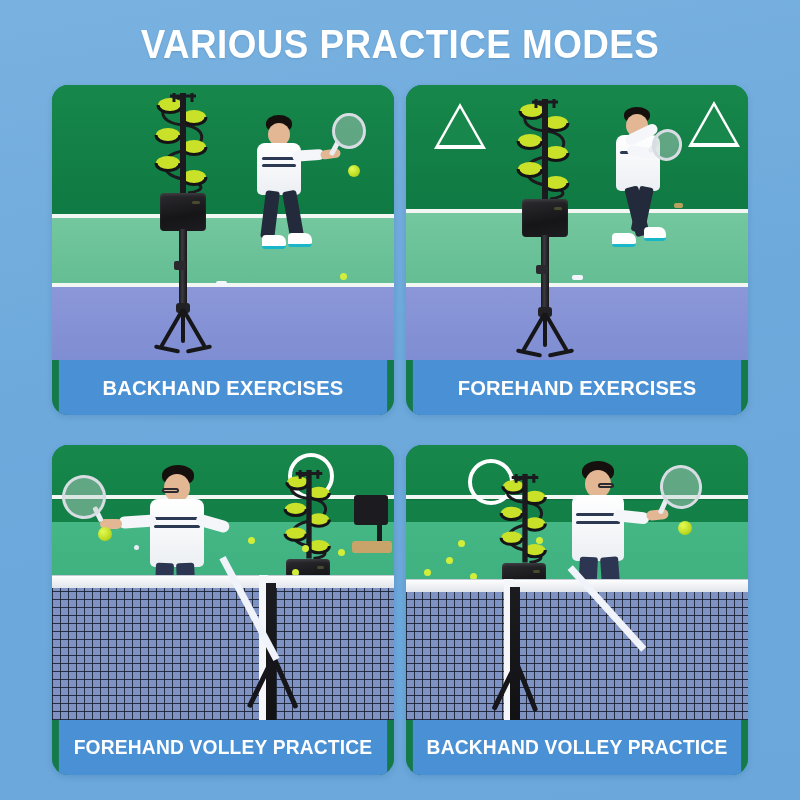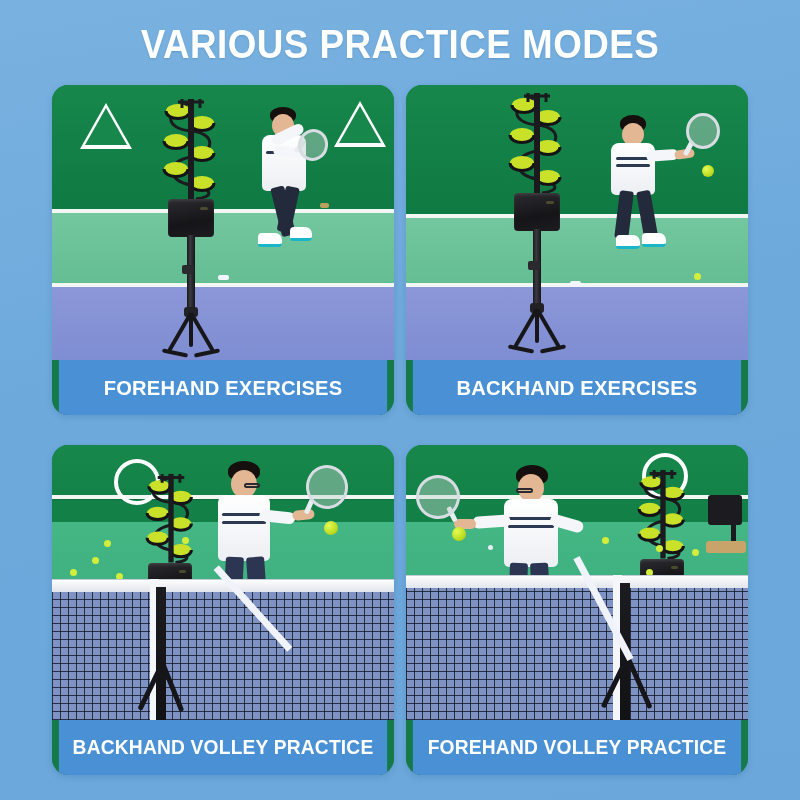--- a/index.html
+++ b/index.html
@@ -271,87 +271,20 @@
   }
 </style>
 </head>
 <body>
 
 <div id="page">
 
   <div id="title">VARIOUS PRACTICE MODES</div>
 
   <div id="grid">
-
-    <div class="card">
-      <div class="photo">
-        <div class="scene">
-          <div class="wall-green" style="height:45%"></div>
-          <div class="wall-line" style="top:45%"></div>
-          <div class="apron" style="top:calc(45% + 4px); height:27%"></div>
-          <div class="wall-line" style="top:72%"></div>
-          <div class="court-blue" style="top:calc(72% + 4px)"></div>
-
-          <div class="tri" style="left:28px; top:18px"></div>
-          <div class="tri" style="left:282px; top:16px"></div>
-
-          <div class="machine" style="left:104px; top:14px; width:70px; height:258px">
-            <svg class="spiral" width="70" height="104" viewBox="0 0 70 104">
-              <g stroke="#1b1b1f" stroke-width="3" fill="none">
-                <path d="M35 4 C 8 10, 8 30, 35 32 C 60 34, 60 54, 35 58 C 10 62, 10 82, 35 86 C 58 90, 58 98, 40 100"></path>
-              </g>
-              <ellipse cx="22" cy="12" rx="12" ry="7" fill="#c9e229"></ellipse>
-              <ellipse cx="46" cy="24" rx="12" ry="7" fill="#c9e229"></ellipse>
-              <ellipse cx="20" cy="42" rx="12" ry="7" fill="#c9e229"></ellipse>
-              <ellipse cx="46" cy="54" rx="12" ry="7" fill="#c9e229"></ellipse>
-              <ellipse cx="20" cy="70" rx="12" ry="7" fill="#c9e229"></ellipse>
-              <ellipse cx="46" cy="84" rx="12" ry="7" fill="#c9e229"></ellipse>
-              <g stroke="#141417" stroke-width="3" fill="none">
-                <path d="M10 12 C 10 22, 34 22, 34 12"></path>
-                <path d="M34 24 C 34 34, 58 34, 58 24"></path>
-                <path d="M8 42 C 8 52, 32 52, 32 42"></path>
-                <path d="M34 54 C 34 64, 58 64, 58 54"></path>
-                <path d="M8 70 C 8 80, 32 80, 32 70"></path>
-                <path d="M34 84 C 34 94, 58 94, 58 84"></path>
-              </g>
-              <rect x="32" y="0" width="6" height="100" fill="#1b1b1f"></rect>
-              <path d="M22 3 L48 3 M26 0 L26 9 M44 0 L44 9" stroke="#1b1b1f" stroke-width="3"></path>
-            </svg>
-            <div class="mach-body" style="left:12px; top:100px; width:46px; height:38px"></div>
-            <div class="pole" style="left:31px; top:136px; width:8px; height:76px"></div>
-            <div class="pole-knob" style="left:26px; top:166px"></div>
-            <div class="hub" style="left:28px; top:208px; width:14px; height:10px"></div>
-            <div class="leg" style="left:33px; top:214px; width:4px; height:44px; transform:rotate(30deg)"></div>
-            <div class="leg" style="left:33px; top:214px; width:4px; height:44px; transform:rotate(-30deg)"></div>
-            <div class="leg" style="left:33px; top:214px; width:4px; height:34px"></div>
-            <div class="leg-foot" style="left:6px; top:252px; width:26px; transform:rotate(12deg)"></div>
-            <div class="leg-foot" style="left:38px; top:252px; width:26px; transform:rotate(-12deg)"></div>
-          </div>
-
-          <div class="player" style="left:198px; top:22px; width:120px; height:145px">
-            <div class="hair" style="left:20px; top:0; width:26px; height:16px"></div>
-            <div class="head" style="left:22px; top:7px; width:22px; height:23px"></div>
-            <div class="torso" style="left:12px; top:28px; width:44px; height:56px"></div>
-            <div class="stripe" style="left:16px; top:44px; width:36px"></div>
-            <div class="arm" style="left:20px; top:30px; width:34px; height:11px; transform:rotate(-26deg)"></div>
-            <div class="arm" style="left:24px; top:38px; width:30px; height:10px; transform:rotate(8deg)"></div>
-            <div class="racket-handle" style="left:52px; top:34px; width:5px; height:14px; transform:rotate(40deg)"></div>
-            <div class="racket-head" style="left:48px; top:22px; width:30px; height:32px; transform:rotate(18deg)"></div>
-            <div class="legs" style="left:20px; top:80px; width:14px; height:50px; transform:rotate(-14deg)"></div>
-            <div class="legs" style="left:36px; top:80px; width:14px; height:46px; transform:rotate(12deg)"></div>
-            <div class="shoe" style="left:8px; top:126px; width:24px; height:11px"></div>
-            <div class="shoe" style="left:40px; top:120px; width:22px; height:11px"></div>
-          </div>
-
-          <div class="court-ball" style="left:166px; top:190px; width:11px; height:5px; background:#f2f5fb; border-radius:2px"></div>
-          <div class="court-ball" style="left:268px; top:118px; width:9px; height:5px; background:#b8a05f; border-radius:2px"></div>
-        </div>
-      </div>
-      <div class="caption">FOREHAND EXERCISES</div>
-    </div>
 
     <div class="card">
       <div class="photo">
         <div class="scene">
           <div class="wall-green" style="height:47%"></div>
           <div class="wall-line" style="top:47%"></div>
           <div class="apron" style="top:calc(47% + 4px); height:25%"></div>
           <div class="wall-line" style="top:72%"></div>
           <div class="court-blue" style="top:calc(72% + 4px)"></div>
 
@@ -408,95 +341,82 @@
           <div class="court-ball" style="left:288px; top:188px"></div>
           <div class="court-ball" style="left:164px; top:196px; width:11px; height:5px; background:#f2f5fb; border-radius:2px"></div>
         </div>
       </div>
       <div class="caption">BACKHAND EXERCISES</div>
     </div>
 
     <div class="card">
       <div class="photo">
         <div class="scene">
-          <div class="wall-green" style="height:53%"></div>
-          <div class="wall-line" style="top:18%"></div>
-          <div class="apron" style="top:28%; height:25%; background:linear-gradient(180deg,#44b785 0%,#3fb07f 100%)"></div>
-          <div class="wall-line" style="top:18%"></div>
-          <div class="court-blue" style="top:53%; background:linear-gradient(180deg,#8b97d8 0%,#8290d4 100%)"></div>
-          <div class="court-line" style="left:0; top:62%; width:120px; transform:rotate(-8deg)"></div>
-
-          <div class="ring" style="left:62px; top:14px"></div>
-
-          <div class="machine" style="left:88px; top:28px; width:62px; height:240px">
-            <svg class="spiral" width="62" height="94" viewBox="0 0 70 104">
-              <g stroke="#1b1b1f" stroke-width="3.4" fill="none">
+          <div class="wall-green" style="height:45%"></div>
+          <div class="wall-line" style="top:45%"></div>
+          <div class="apron" style="top:calc(45% + 4px); height:27%"></div>
+          <div class="wall-line" style="top:72%"></div>
+          <div class="court-blue" style="top:calc(72% + 4px)"></div>
+
+          <div class="tri" style="left:28px; top:18px"></div>
+          <div class="tri" style="left:282px; top:16px"></div>
+
+          <div class="machine" style="left:104px; top:14px; width:70px; height:258px">
+            <svg class="spiral" width="70" height="104" viewBox="0 0 70 104">
+              <g stroke="#1b1b1f" stroke-width="3" fill="none">
                 <path d="M35 4 C 8 10, 8 30, 35 32 C 60 34, 60 54, 35 58 C 10 62, 10 82, 35 86 C 58 90, 58 98, 40 100"></path>
               </g>
-              <ellipse cx="22" cy="14" rx="12" ry="7" fill="#c9e229"></ellipse>
-              <ellipse cx="46" cy="26" rx="12" ry="7" fill="#c9e229"></ellipse>
-              <ellipse cx="20" cy="44" rx="12" ry="7" fill="#c9e229"></ellipse>
-              <ellipse cx="46" cy="56" rx="12" ry="7" fill="#c9e229"></ellipse>
-              <ellipse cx="20" cy="72" rx="12" ry="7" fill="#c9e229"></ellipse>
-              <ellipse cx="46" cy="86" rx="12" ry="7" fill="#c9e229"></ellipse>
-              <g stroke="#141417" stroke-width="3.4" fill="none">
-                <path d="M10 14 C 10 24, 34 24, 34 14"></path>
-                <path d="M34 26 C 34 36, 58 36, 58 26"></path>
-                <path d="M8 44 C 8 54, 32 54, 32 44"></path>
-                <path d="M34 56 C 34 66, 58 66, 58 56"></path>
-                <path d="M8 72 C 8 82, 32 82, 32 72"></path>
-                <path d="M34 86 C 34 96, 58 96, 58 86"></path>
+              <ellipse cx="22" cy="12" rx="12" ry="7" fill="#c9e229"></ellipse>
+              <ellipse cx="46" cy="24" rx="12" ry="7" fill="#c9e229"></ellipse>
+              <ellipse cx="20" cy="42" rx="12" ry="7" fill="#c9e229"></ellipse>
+              <ellipse cx="46" cy="54" rx="12" ry="7" fill="#c9e229"></ellipse>
+              <ellipse cx="20" cy="70" rx="12" ry="7" fill="#c9e229"></ellipse>
+              <ellipse cx="46" cy="84" rx="12" ry="7" fill="#c9e229"></ellipse>
+              <g stroke="#141417" stroke-width="3" fill="none">
+                <path d="M10 12 C 10 22, 34 22, 34 12"></path>
+                <path d="M34 24 C 34 34, 58 34, 58 24"></path>
+                <path d="M8 42 C 8 52, 32 52, 32 42"></path>
+                <path d="M34 54 C 34 64, 58 64, 58 54"></path>
+                <path d="M8 70 C 8 80, 32 80, 32 70"></path>
+                <path d="M34 84 C 34 94, 58 94, 58 84"></path>
               </g>
               <rect x="32" y="0" width="6" height="100" fill="#1b1b1f"></rect>
-              <path d="M20 4 L50 4 M25 0 L25 10 M45 0 L45 10" stroke="#1b1b1f" stroke-width="3.4"></path>
+              <path d="M22 3 L48 3 M26 0 L26 9 M44 0 L44 9" stroke="#1b1b1f" stroke-width="3"></path>
             </svg>
-            <div class="mach-body" style="left:8px; top:90px; width:44px; height:32px"></div>
-            <div class="mach-body" style="left:6px; top:126px; width:46px; height:26px"></div>
-            <div class="pole" style="left:26px; top:150px; width:8px; height:66px"></div>
-            <div class="hub" style="left:23px; top:214px; width:14px; height:10px"></div>
-            <div class="leg" style="left:28px; top:220px; width:4px; height:34px; transform:rotate(28deg)"></div>
-            <div class="leg" style="left:28px; top:220px; width:4px; height:34px; transform:rotate(-26deg)"></div>
-          </div>
-
-          <div class="player" style="left:154px; top:16px; width:150px; height:180px">
-            <div class="hair" style="left:22px; top:0; width:32px; height:20px"></div>
-            <div class="head" style="left:25px; top:9px; width:26px; height:28px"></div>
-            <div style="position:absolute; left:38px; top:22px; width:16px; height:5px; border:2px solid #2a2a30; border-radius:3px; box-sizing:border-box"></div>
-            <div class="torso" style="left:12px; top:34px; width:52px; height:66px"></div>
-            <div class="stripe" style="left:16px; top:52px; width:44px"></div>
-            <div class="stripe" style="left:16px; top:60px; width:44px"></div>
-            <div class="arm" style="left:54px; top:48px; width:36px; height:12px; transform:rotate(6deg)"></div>
-            <div class="forearm" style="left:86px; top:50px; width:22px; height:10px; transform:rotate(-6deg)"></div>
-            <div class="racket-handle" style="left:104px; top:38px; width:5px; height:16px; transform:rotate(24deg)"></div>
-            <div class="racket-head" style="left:100px; top:4px; width:42px; height:44px; transform:rotate(-8deg)"></div>
-            <div class="ball" style="left:118px; top:60px; width:14px; height:14px"></div>
-            <div class="legs" style="left:20px; top:96px; width:18px; height:60px; background:#2c3552; transform:rotate(3deg)"></div>
-            <div class="legs" style="left:40px; top:96px; width:18px; height:60px; background:#2c3552; transform:rotate(-4deg)"></div>
-            <div class="shoe" style="left:16px; top:152px; width:26px; height:12px"></div>
-            <div class="shoe" style="left:44px; top:150px; width:26px; height:12px"></div>
-          </div>
-
-          <div class="court-ball" style="left:18px; top:124px"></div>
-          <div class="court-ball" style="left:40px; top:112px"></div>
-          <div class="court-ball" style="left:64px; top:128px"></div>
-          <div class="court-ball" style="left:12px; top:140px"></div>
-          <div class="court-ball" style="left:216px; top:172px"></div>
-          <div class="court-ball" style="left:52px; top:95px"></div>
-          <div class="court-ball" style="left:130px; top:92px"></div>
-
-          <div class="net-band" style="top:134px"></div>
-          <div class="net-mesh" style="top:147px"></div>
-          <div class="net-center-strap" style="left:98px; top:134px; bottom:0"></div>
-          <div style="position:absolute; left:104px; top:142px; width:10px; bottom:0; background:linear-gradient(180deg,#1c1c20,#121215)"></div>
-          <div class="leg" style="left:108px; top:218px; width:5px; height:52px; transform:rotate(26deg); background:#15151a"></div>
-          <div class="leg" style="left:108px; top:218px; width:5px; height:52px; transform:rotate(-22deg); background:#15151a"></div>
-          <div class="court-line" style="left:146px; top:160px; width:110px; height:7px; background:#f0f3fa; transform:rotate(48deg)"></div>
+            <div class="mach-body" style="left:12px; top:100px; width:46px; height:38px"></div>
+            <div class="pole" style="left:31px; top:136px; width:8px; height:76px"></div>
+            <div class="pole-knob" style="left:26px; top:166px"></div>
+            <div class="hub" style="left:28px; top:208px; width:14px; height:10px"></div>
+            <div class="leg" style="left:33px; top:214px; width:4px; height:44px; transform:rotate(30deg)"></div>
+            <div class="leg" style="left:33px; top:214px; width:4px; height:44px; transform:rotate(-30deg)"></div>
+            <div class="leg" style="left:33px; top:214px; width:4px; height:34px"></div>
+            <div class="leg-foot" style="left:6px; top:252px; width:26px; transform:rotate(12deg)"></div>
+            <div class="leg-foot" style="left:38px; top:252px; width:26px; transform:rotate(-12deg)"></div>
+          </div>
+
+          <div class="player" style="left:198px; top:22px; width:120px; height:145px">
+            <div class="hair" style="left:20px; top:0; width:26px; height:16px"></div>
+            <div class="head" style="left:22px; top:7px; width:22px; height:23px"></div>
+            <div class="torso" style="left:12px; top:28px; width:44px; height:56px"></div>
+            <div class="stripe" style="left:16px; top:44px; width:36px"></div>
+            <div class="arm" style="left:20px; top:30px; width:34px; height:11px; transform:rotate(-26deg)"></div>
+            <div class="arm" style="left:24px; top:38px; width:30px; height:10px; transform:rotate(8deg)"></div>
+            <div class="racket-handle" style="left:52px; top:34px; width:5px; height:14px; transform:rotate(40deg)"></div>
+            <div class="racket-head" style="left:48px; top:22px; width:30px; height:32px; transform:rotate(18deg)"></div>
+            <div class="legs" style="left:20px; top:80px; width:14px; height:50px; transform:rotate(-14deg)"></div>
+            <div class="legs" style="left:36px; top:80px; width:14px; height:46px; transform:rotate(12deg)"></div>
+            <div class="shoe" style="left:8px; top:126px; width:24px; height:11px"></div>
+            <div class="shoe" style="left:40px; top:120px; width:22px; height:11px"></div>
+          </div>
+
+          <div class="court-ball" style="left:166px; top:190px; width:11px; height:5px; background:#f2f5fb; border-radius:2px"></div>
+          <div class="court-ball" style="left:268px; top:118px; width:9px; height:5px; background:#b8a05f; border-radius:2px"></div>
         </div>
       </div>
-      <div class="caption small">BACKHAND VOLLEY PRACTICE</div>
+      <div class="caption">FOREHAND EXERCISES</div>
     </div>
 
     <div class="card">
       <div class="photo">
         <div class="scene">
           <div class="wall-green" style="height:53%"></div>
           <div class="wall-line" style="top:18%"></div>
           <div class="apron" style="top:28%; height:25%; background:linear-gradient(180deg,#44b785 0%,#3fb07f 100%)"></div>
           <div class="court-blue" style="top:53%; background:linear-gradient(180deg,#8b97d8 0%,#8290d4 100%)"></div>
           <div class="court-line" style="right:0; top:60%; width:130px; transform:rotate(6deg)"></div>
@@ -565,14 +485,94 @@
           <div class="net-center-strap" style="right:126px; top:130px; bottom:0"></div>
           <div style="position:absolute; right:118px; top:138px; width:10px; bottom:0; background:linear-gradient(180deg,#1c1c20,#121215)"></div>
           <div class="leg" style="right:118px; top:212px; width:5px; height:56px; transform:rotate(26deg); background:#15151a"></div>
           <div class="leg" style="right:118px; top:212px; width:5px; height:56px; transform:rotate(-24deg); background:#15151a"></div>
           <div class="court-line" style="left:140px; top:160px; width:115px; height:7px; background:#f0f3fa; transform:rotate(62deg)"></div>
         </div>
       </div>
       <div class="caption small">FOREHAND VOLLEY PRACTICE</div>
     </div>
 
+    <div class="card">
+      <div class="photo">
+        <div class="scene">
+          <div class="wall-green" style="height:53%"></div>
+          <div class="wall-line" style="top:18%"></div>
+          <div class="apron" style="top:28%; height:25%; background:linear-gradient(180deg,#44b785 0%,#3fb07f 100%)"></div>
+          <div class="wall-line" style="top:18%"></div>
+          <div class="court-blue" style="top:53%; background:linear-gradient(180deg,#8b97d8 0%,#8290d4 100%)"></div>
+          <div class="court-line" style="left:0; top:62%; width:120px; transform:rotate(-8deg)"></div>
+
+          <div class="ring" style="left:62px; top:14px"></div>
+
+          <div class="machine" style="left:88px; top:28px; width:62px; height:240px">
+            <svg class="spiral" width="62" height="94" viewBox="0 0 70 104">
+              <g stroke="#1b1b1f" stroke-width="3.4" fill="none">
+                <path d="M35 4 C 8 10, 8 30, 35 32 C 60 34, 60 54, 35 58 C 10 62, 10 82, 35 86 C 58 90, 58 98, 40 100"></path>
+              </g>
+              <ellipse cx="22" cy="14" rx="12" ry="7" fill="#c9e229"></ellipse>
+              <ellipse cx="46" cy="26" rx="12" ry="7" fill="#c9e229"></ellipse>
+              <ellipse cx="20" cy="44" rx="12" ry="7" fill="#c9e229"></ellipse>
+              <ellipse cx="46" cy="56" rx="12" ry="7" fill="#c9e229"></ellipse>
+              <ellipse cx="20" cy="72" rx="12" ry="7" fill="#c9e229"></ellipse>
+              <ellipse cx="46" cy="86" rx="12" ry="7" fill="#c9e229"></ellipse>
+              <g stroke="#141417" stroke-width="3.4" fill="none">
+                <path d="M10 14 C 10 24, 34 24, 34 14"></path>
+                <path d="M34 26 C 34 36, 58 36, 58 26"></path>
+                <path d="M8 44 C 8 54, 32 54, 32 44"></path>
+                <path d="M34 56 C 34 66, 58 66, 58 56"></path>
+                <path d="M8 72 C 8 82, 32 82, 32 72"></path>
+                <path d="M34 86 C 34 96, 58 96, 58 86"></path>
+              </g>
+              <rect x="32" y="0" width="6" height="100" fill="#1b1b1f"></rect>
+              <path d="M20 4 L50 4 M25 0 L25 10 M45 0 L45 10" stroke="#1b1b1f" stroke-width="3.4"></path>
+            </svg>
+            <div class="mach-body" style="left:8px; top:90px; width:44px; height:32px"></div>
+            <div class="mach-body" style="left:6px; top:126px; width:46px; height:26px"></div>
+            <div class="pole" style="left:26px; top:150px; width:8px; height:66px"></div>
+            <div class="hub" style="left:23px; top:214px; width:14px; height:10px"></div>
+            <div class="leg" style="left:28px; top:220px; width:4px; height:34px; transform:rotate(28deg)"></div>
+            <div class="leg" style="left:28px; top:220px; width:4px; height:34px; transform:rotate(-26deg)"></div>
+          </div>
+
+          <div class="player" style="left:154px; top:16px; width:150px; height:180px">
+            <div class="hair" style="left:22px; top:0; width:32px; height:20px"></div>
+            <div class="head" style="left:25px; top:9px; width:26px; height:28px"></div>
+            <div style="position:absolute; left:38px; top:22px; width:16px; height:5px; border:2px solid #2a2a30; border-radius:3px; box-sizing:border-box"></div>
+            <div class="torso" style="left:12px; top:34px; width:52px; height:66px"></div>
+            <div class="stripe" style="left:16px; top:52px; width:44px"></div>
+            <div class="stripe" style="left:16px; top:60px; width:44px"></div>
+            <div class="arm" style="left:54px; top:48px; width:36px; height:12px; transform:rotate(6deg)"></div>
+            <div class="forearm" style="left:86px; top:50px; width:22px; height:10px; transform:rotate(-6deg)"></div>
+            <div class="racket-handle" style="left:104px; top:38px; width:5px; height:16px; transform:rotate(24deg)"></div>
+            <div class="racket-head" style="left:100px; top:4px; width:42px; height:44px; transform:rotate(-8deg)"></div>
+            <div class="ball" style="left:118px; top:60px; width:14px; height:14px"></div>
+            <div class="legs" style="left:20px; top:96px; width:18px; height:60px; background:#2c3552; transform:rotate(3deg)"></div>
+            <div class="legs" style="left:40px; top:96px; width:18px; height:60px; background:#2c3552; transform:rotate(-4deg)"></div>
+            <div class="shoe" style="left:16px; top:152px; width:26px; height:12px"></div>
+            <div class="shoe" style="left:44px; top:150px; width:26px; height:12px"></div>
+          </div>
+
+          <div class="court-ball" style="left:18px; top:124px"></div>
+          <div class="court-ball" style="left:40px; top:112px"></div>
+          <div class="court-ball" style="left:64px; top:128px"></div>
+          <div class="court-ball" style="left:12px; top:140px"></div>
+          <div class="court-ball" style="left:216px; top:172px"></div>
+          <div class="court-ball" style="left:52px; top:95px"></div>
+          <div class="court-ball" style="left:130px; top:92px"></div>
+
+          <div class="net-band" style="top:134px"></div>
+          <div class="net-mesh" style="top:147px"></div>
+          <div class="net-center-strap" style="left:98px; top:134px; bottom:0"></div>
+          <div style="position:absolute; left:104px; top:142px; width:10px; bottom:0; background:linear-gradient(180deg,#1c1c20,#121215)"></div>
+          <div class="leg" style="left:108px; top:218px; width:5px; height:52px; transform:rotate(26deg); background:#15151a"></div>
+          <div class="leg" style="left:108px; top:218px; width:5px; height:52px; transform:rotate(-22deg); background:#15151a"></div>
+          <div class="court-line" style="left:146px; top:160px; width:110px; height:7px; background:#f0f3fa; transform:rotate(48deg)"></div>
+        </div>
+      </div>
+      <div class="caption small">BACKHAND VOLLEY PRACTICE</div>
+    </div>
+
   </div>
 </div>
 
 </body></html>

